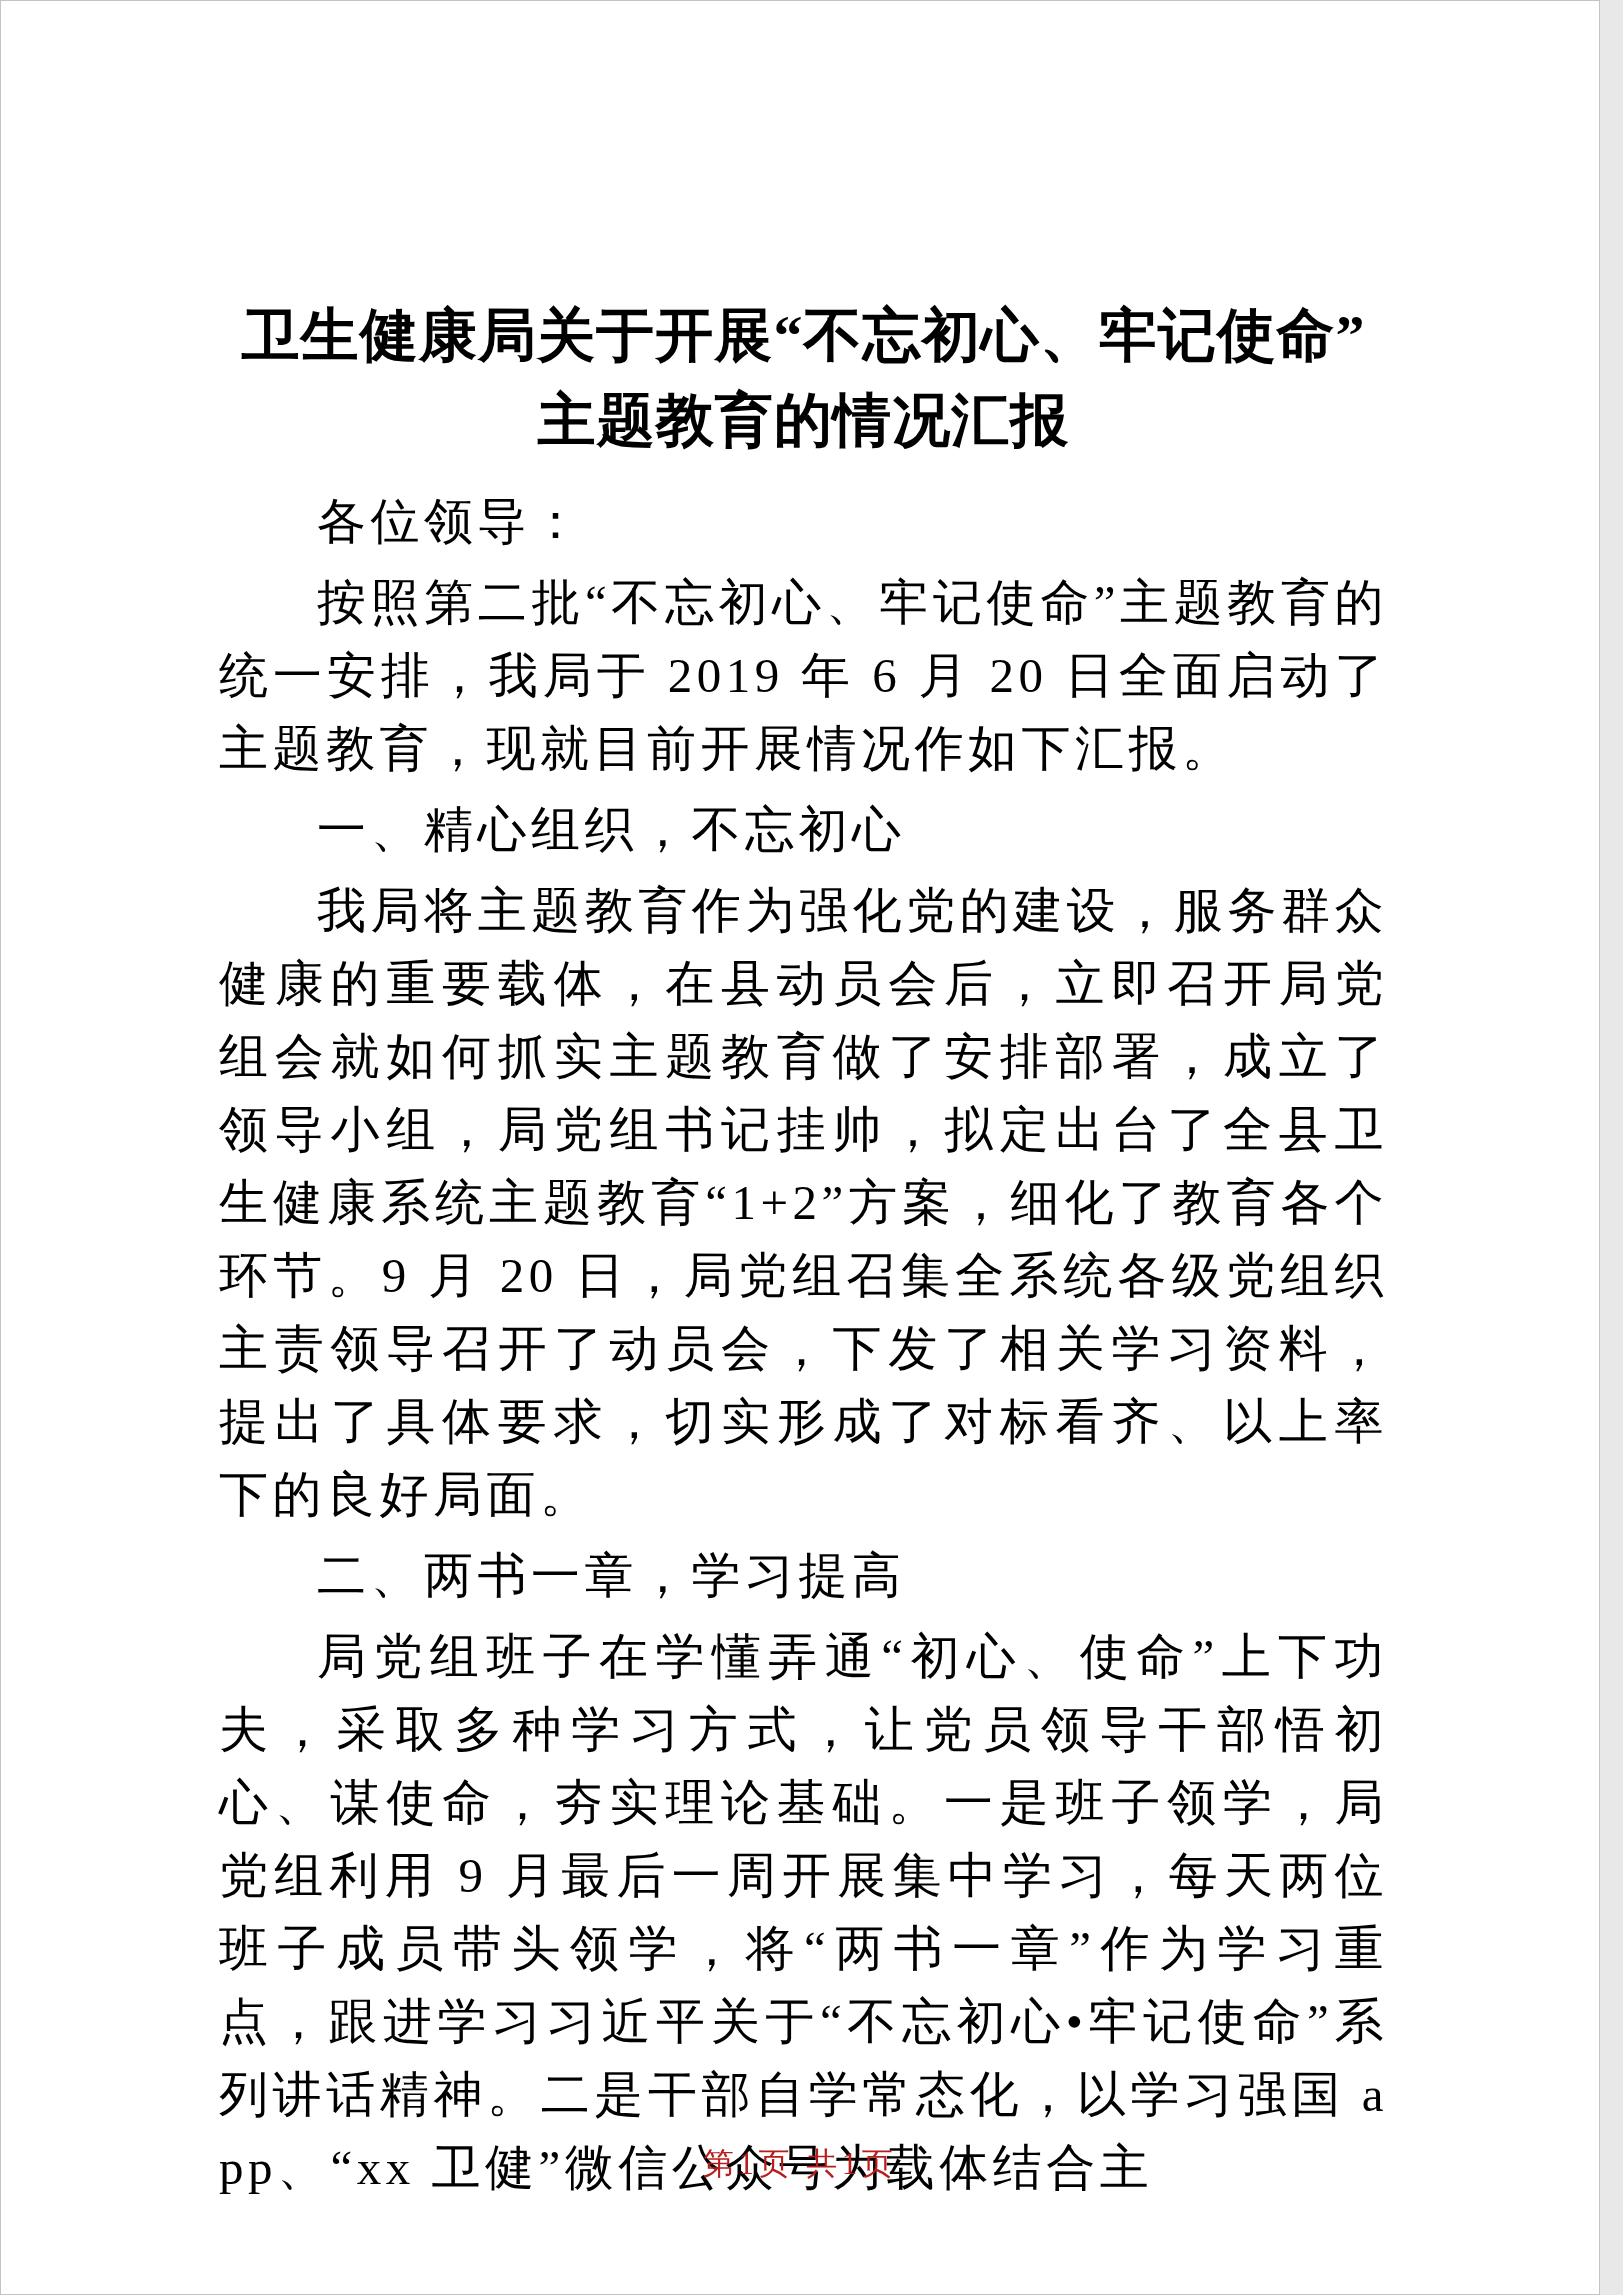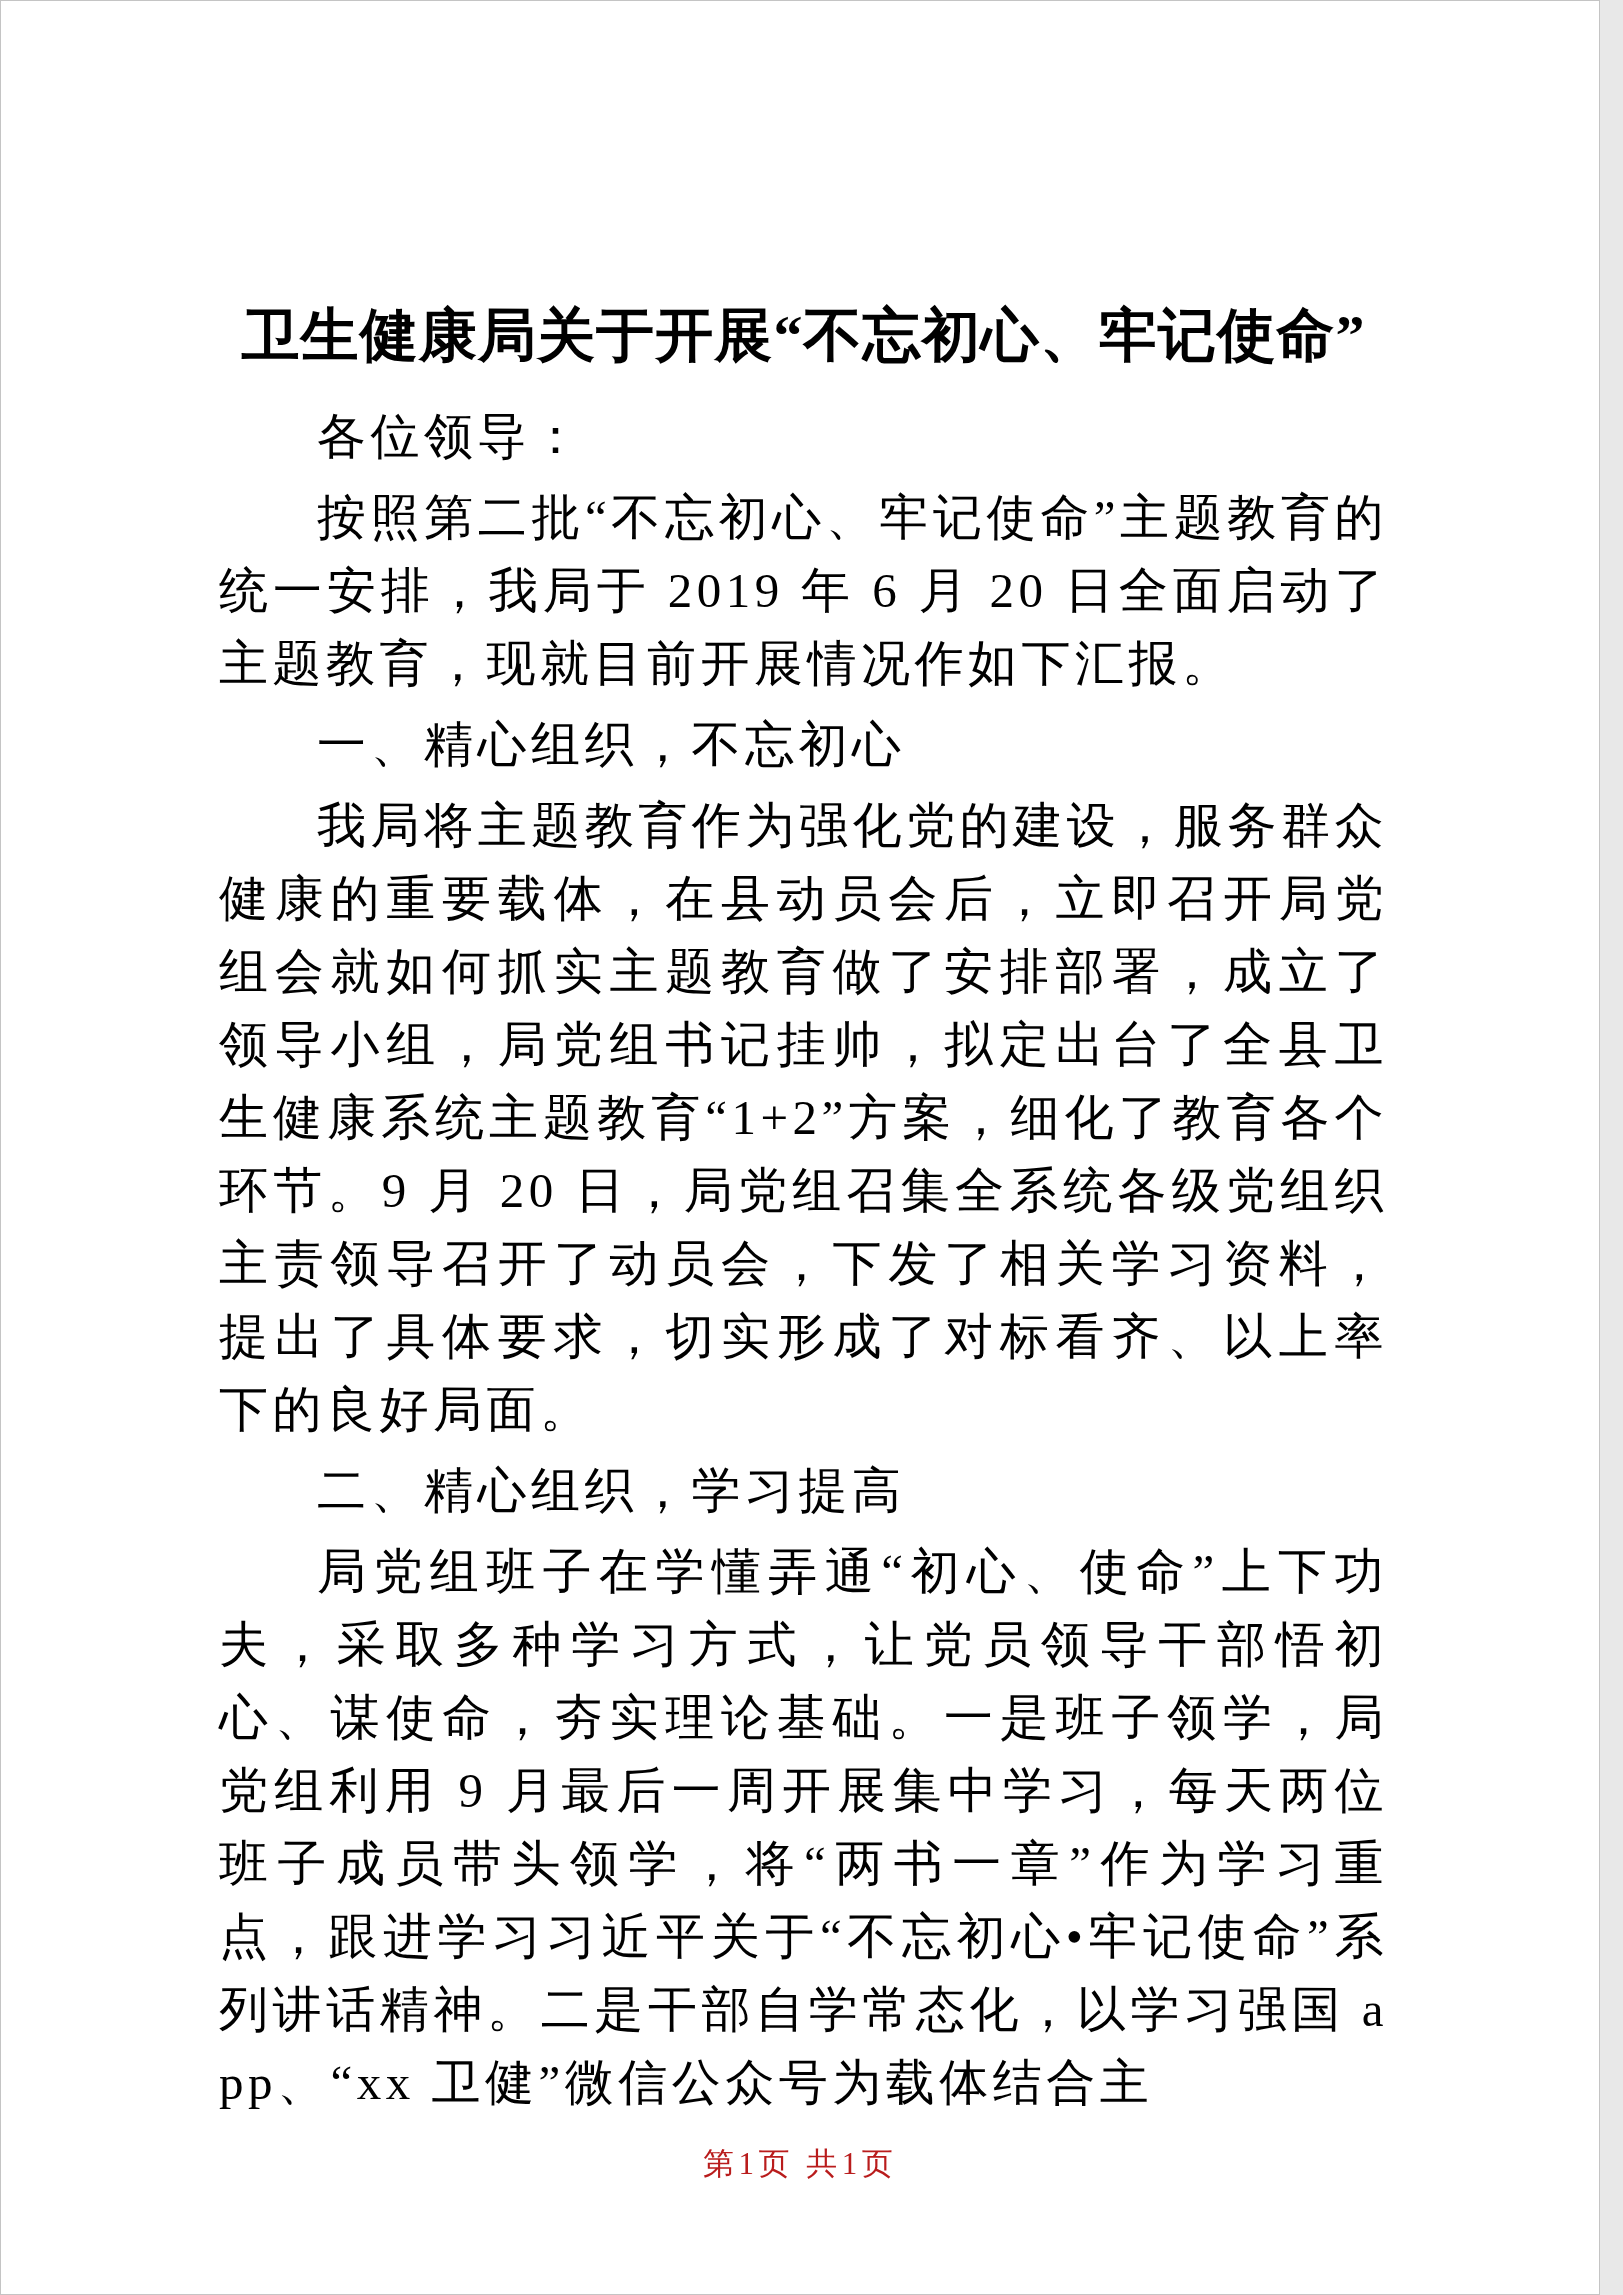--- a/index.html
+++ b/index.html
@@ -54,27 +54,28 @@
     color: #b91c1c;
   }
 </style>
 </head>
 <body>
 
 <div class="page">
 
   <h1 class="doc-title">
     <span class="title-line">卫生健康局关于开展“不忘初心、牢记使命”</span>
+    <span class="title-line">主题教育的情况汇报</span>
   </h1>
 
   <div class="doc-body">
     <p>各位领导：</p>
     <p>按照第二批“不忘初心、牢记使命”主题教育的统一安排，我局于 2019 年 6 月 20 日全面启动了主题教育，现就目前开展情况作如下汇报。</p>
     <p>一、精心组织，不忘初心</p>
     <p>我局将主题教育作为强化党的建设，服务群众健康的重要载体，在县动员会后，立即召开局党组会就如何抓实主题教育做了安排部署，成立了领导小组，局党组书记挂帅，拟定出台了全县卫生健康系统主题教育“1+2”方案，细化了教育各个环节。9 月 20 日，局党组召集全系统各级党组织主责领导召开了动员会，下发了相关学习资料，提出了具体要求，切实形成了对标看齐、以上率下的良好局面。</p>
-    <p>二、精心组织，学习提高</p>
+    <p>二、两书一章，学习提高</p>
     <p>局党组班子在学懂弄通“初心、使命”上下功夫，采取多种学习方式，让党员领导干部悟初心、谋使命，夯实理论基础。一是班子领学，局党组利用 9 月最后一周开展集中学习，每天两位班子成员带头领学，将“两书一章”作为学习重点，跟进学习习近平关于“不忘初心•牢记使命”系列讲话精神。二是干部自学常态化，以学习强国 app、“xx 卫健”微信公众号为载体结合主</p>
   </div>
 
   <div class="page-footer">第1页 共1页</div>
 
 </div>
 
 
 </body></html>

